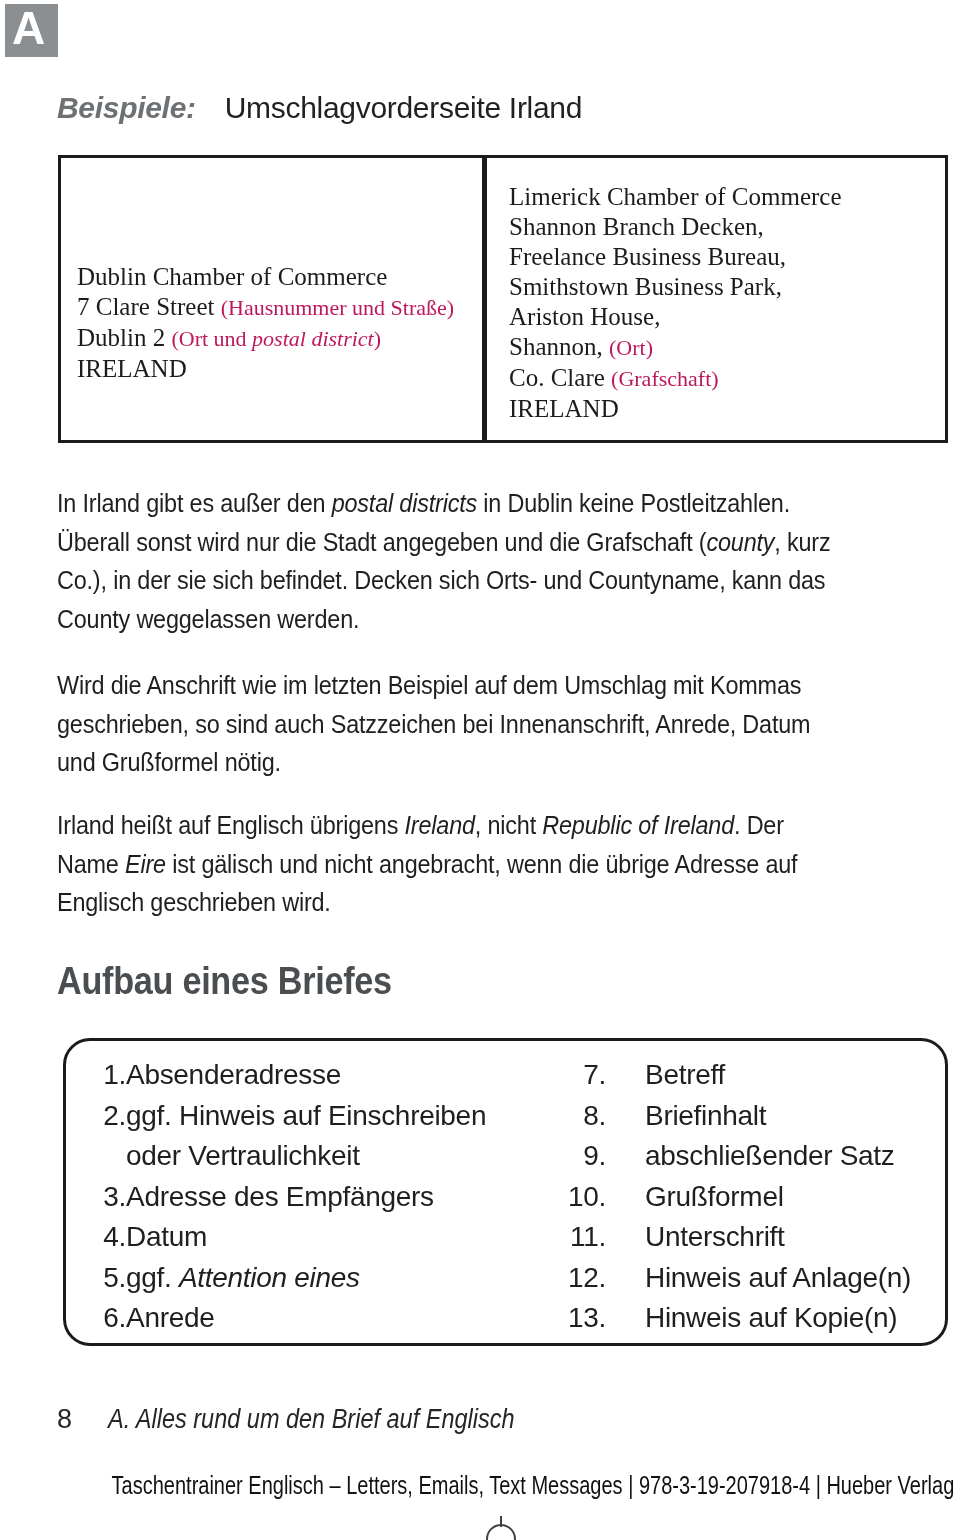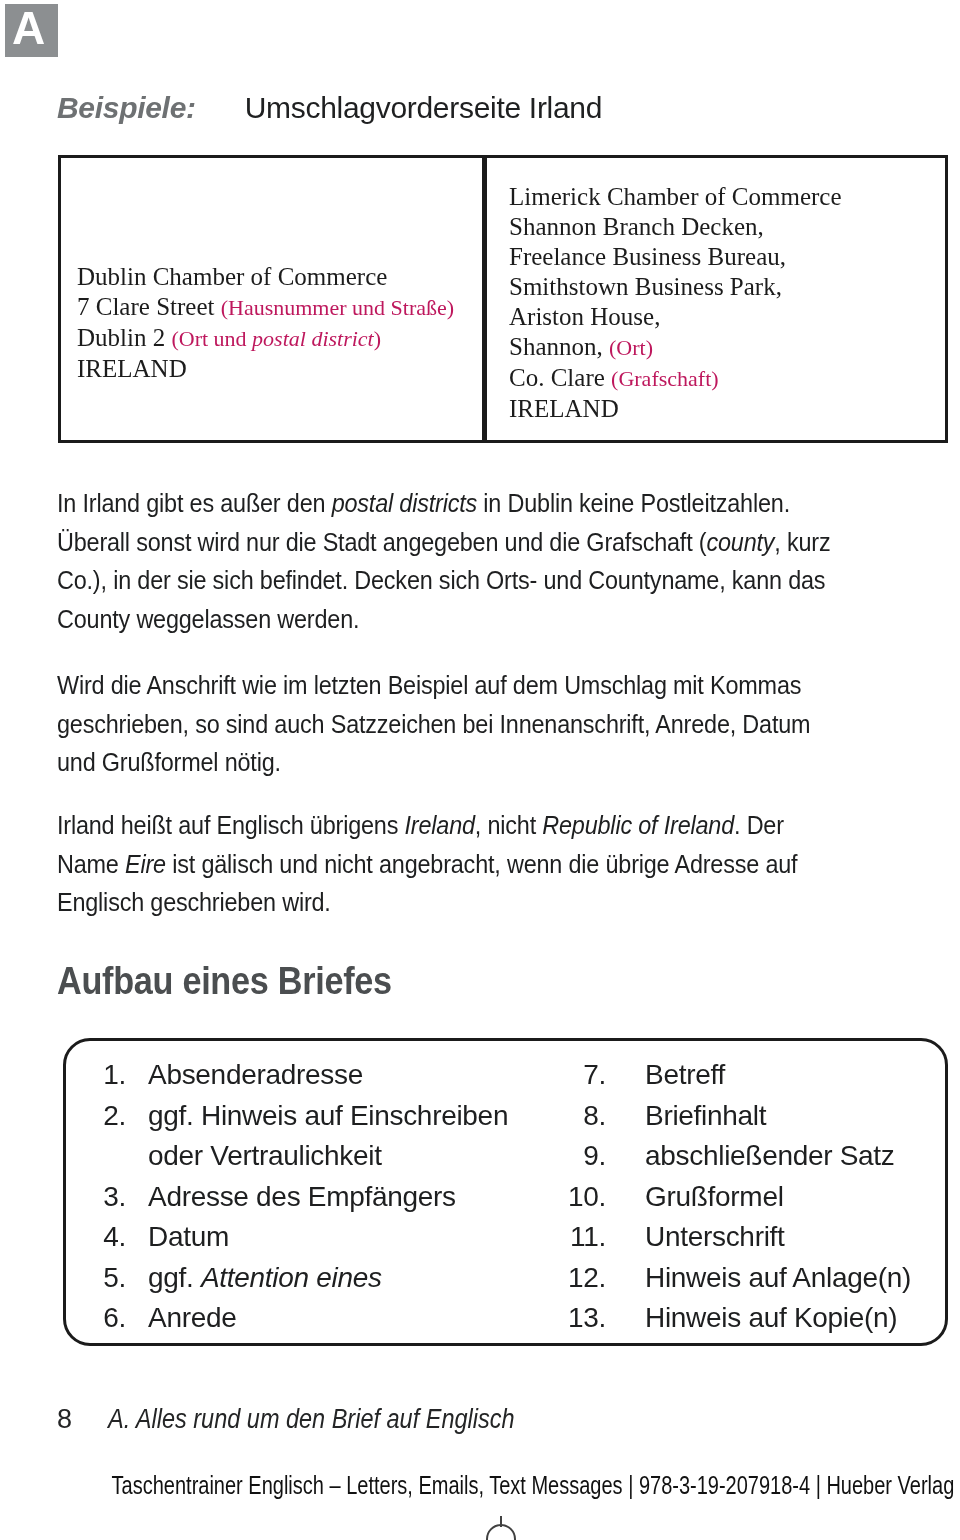--- a/index.html
+++ b/index.html
@@ -11,22 +11,22 @@
   
   .a-tab {
     position:absolute; left:5px; top:4px; width:53px; height:53px;
     background:#8c8f91; box-sizing:border-box;
     display:flex; align-items:center; padding-left:7px; padding-bottom:5px;
   }
   .a-tab span { color:#ffffff; font-weight:bold; font-size:46px; line-height:1; }
 
   
   .ex-head { position:absolute; left:57px; top:91px; font-size:30px; letter-spacing:-0.3px; white-space:nowrap; }
-  .ex-label { color:#6e7173; font-weight:bold; font-style:italic; margin-right:17px; }
-  .ex-title { color:#1f2021;margin-left:32px; }
+  .ex-label { color:#6e7173; font-weight:bold; font-style:italic; margin-right:29px; }
+  .ex-title { color:#1f2021; }
 
   
   .env {
     position:absolute; top:155px; height:288px; border:3px solid #1b1b1b;
     box-sizing:border-box; background:#fff;
     font-family:"Liberation Serif", serif; font-size:25px; line-height:30px; color:#1c1c1c;
   }
   .env-left  { left:58px;  width:427px; }
   .env-left  .env-text { margin:104px 18px 0 16px; }
   .env-right { left:484px; width:464px; }
@@ -56,21 +56,21 @@
     border:3px solid #1b1b1b; border-radius:27px; box-sizing:border-box;
     font-size:28px; line-height:40.5px; letter-spacing:-0.3px; color:#1e1f20;
   }
   .col { position:absolute; top:14px; }
   .col1 { left:20px; }
   .col2 { left:490px; }
   .row { display:flex; align-items:flex-start; }
   .num { flex:none; text-align:right; }
   .col1 .num { width:40px; }
   .col2 .num { width:50px; }
-  .lblwrap { margin-left:22px; }
+  .lblwrap { }
   .col2 .lblwrap { margin-left:39px; }
 
   
   .footer { position:absolute; left:57px; top:1404px; font-size:27px; color:#242526; display:flex; align-items:baseline; white-space:nowrap; }
   .pgnum { }
   .chapter {
     font-style:italic; margin-left:36px; display:inline-block;
     transform:scaleX(0.87); transform-origin:left bottom; white-space:nowrap;
   }
 

